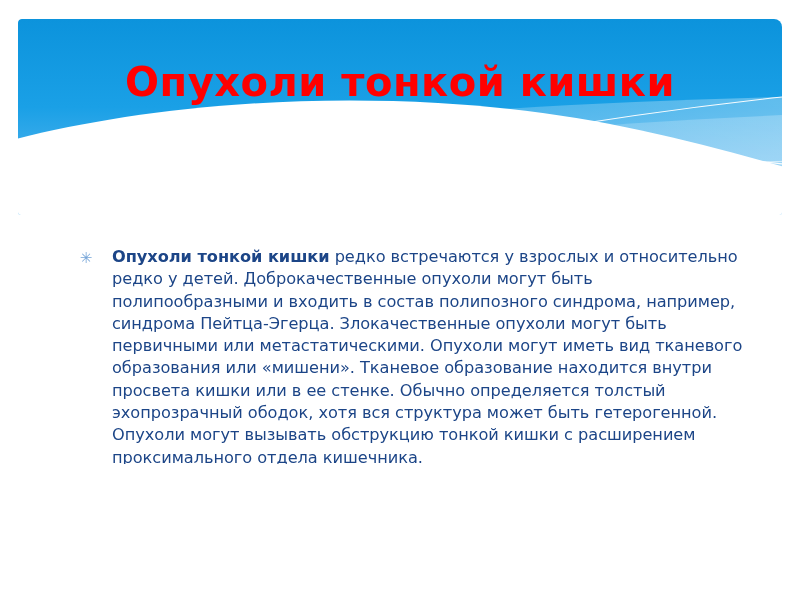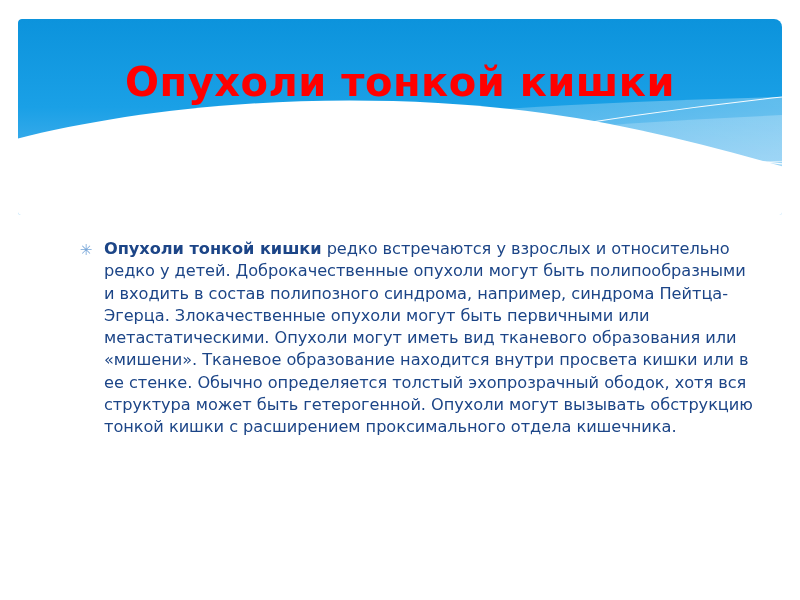--- a/index.html
+++ b/index.html
@@ -70,21 +70,21 @@
     top: 5px;
     width: 16px;
     color: #76A5D8;
     font-size: 15px;
     line-height: 1;
     text-align: center;
     font-family: "DejaVu Sans", sans-serif;
     user-select: none;
   }
   .para {
-    margin: 0;
+    margin: 8px;
     padding-left: 26px;
     color: #1C4587;
     font-size: 16.2px;
     line-height: 22.3px;
     font-family: "DejaVu Sans", sans-serif;
     text-align: left;
     letter-spacing: -0.05px;
   }
   .para b {
     font-weight: bold;

